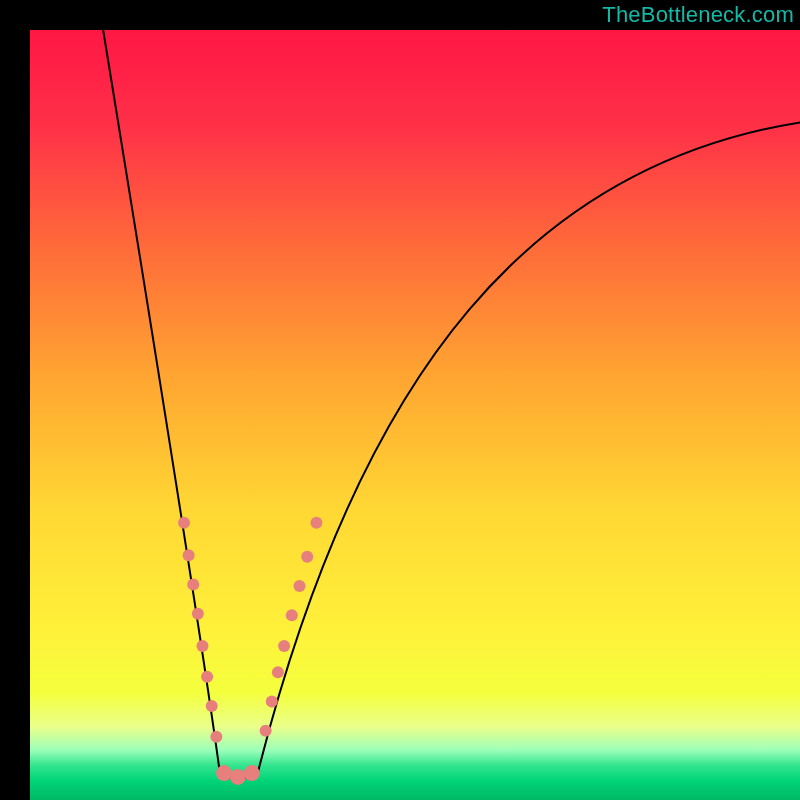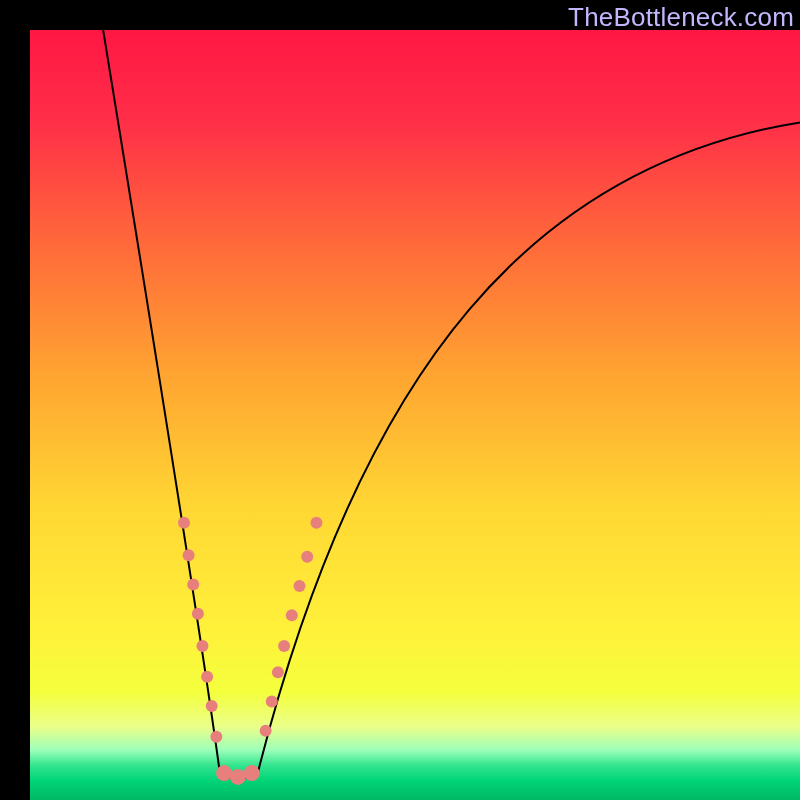--- a/index.html
+++ b/index.html
@@ -11,22 +11,22 @@
     background: #000;
     font-family: Arial, Helvetica, sans-serif;
   }
   .frame {
     position: absolute;
     box-sizing: border-box;
     overflow: hidden;
   }
   .watermark {
     position: absolute;
-    color: #c4b5fd;
-    font-size: 26px;
+    color: #14b8a6;
+    font-size: 22px;
     font-weight: 500;
     letter-spacing: 0.2px;
     white-space: nowrap;
   }
   svg { display: block; }
 </style>
 </head>
 <body>
 
 <span class="watermark" style="right: 6px; top: 2px;">TheBottleneck.com</span>

